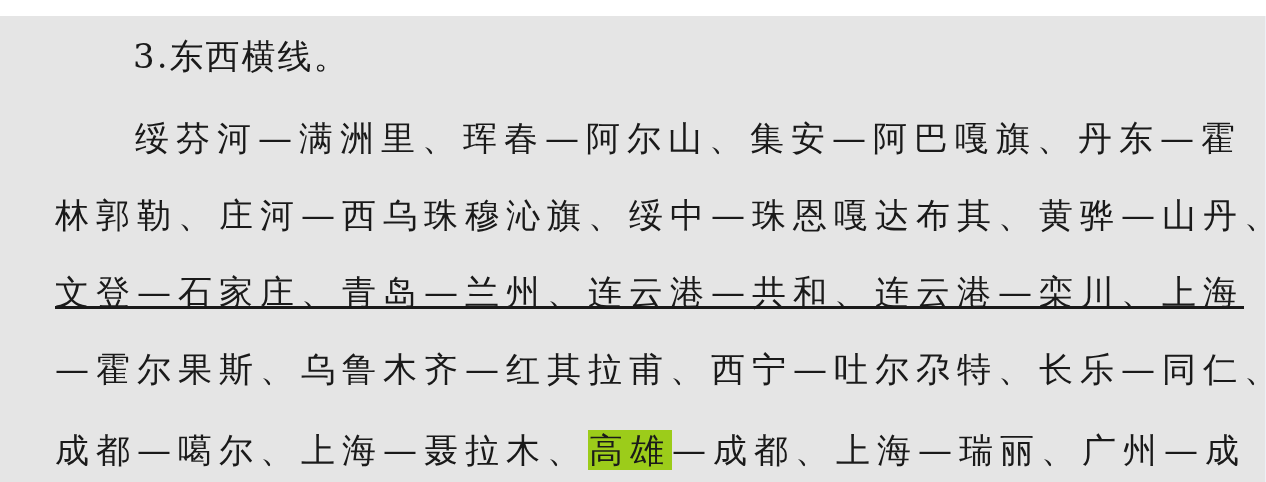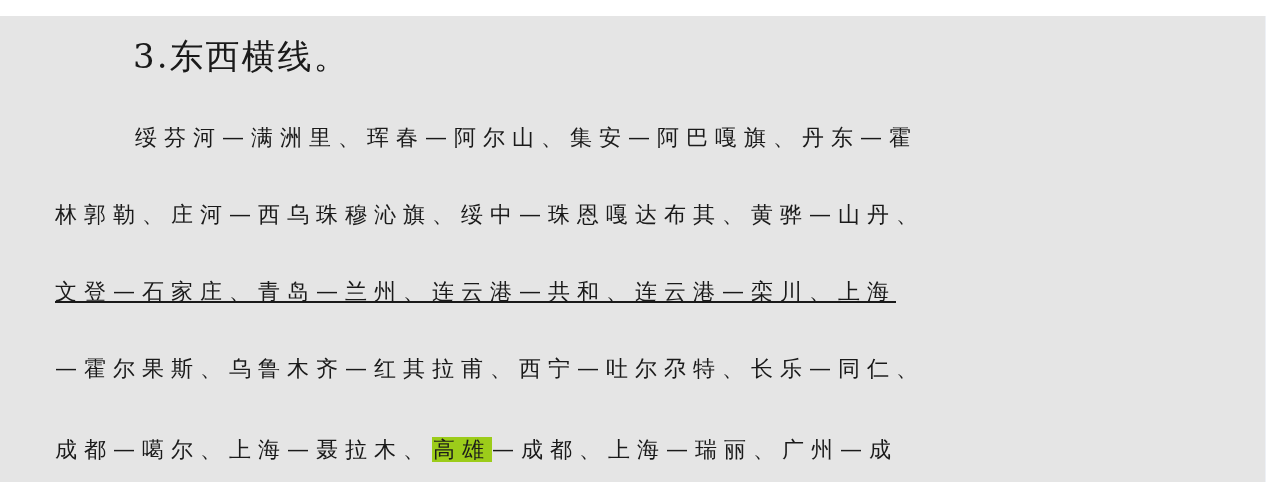--- a/index.html
+++ b/index.html
@@ -29,21 +29,21 @@
       top: 18px;
       font-size: 34px;
       line-height: 44px;
       letter-spacing: 2px;
       white-space: nowrap;
     }
     .line {
       position: absolute;
       left: 55px;
       width: 1150px;
-      font-size: 22px;
+      font-size: 34px;
       line-height: 44px;
       white-space: nowrap;
       display: flex;
       justify-content: space-between;
     }
     .line.first {
       left: 135px;
       width: 1070px;
     }
     .seg {

